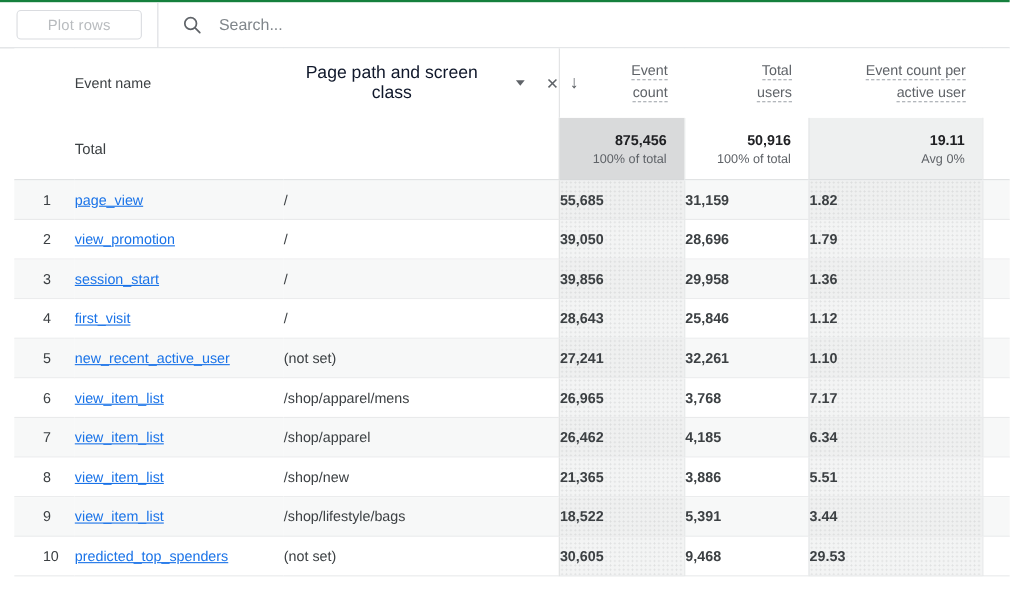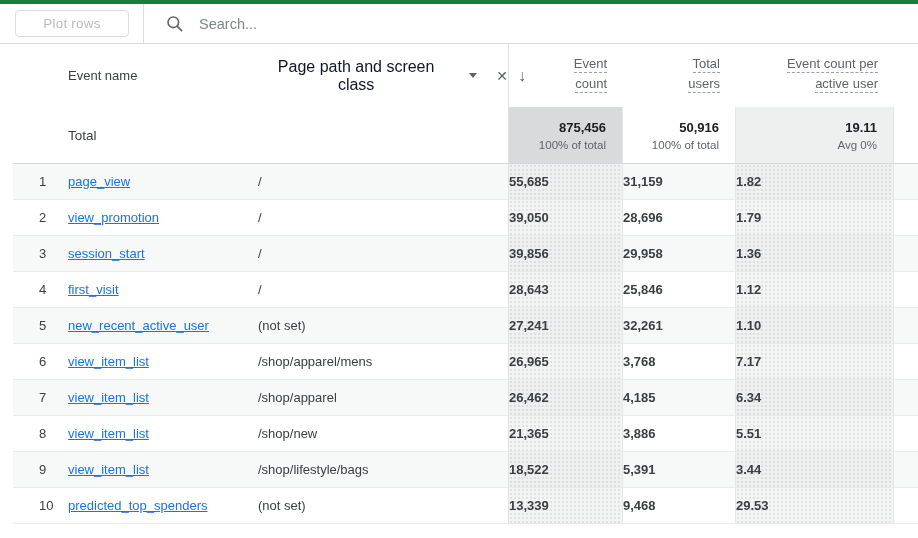--- a/index.html
+++ b/index.html
@@ -5,21 +5,21 @@
   html,body { margin:0; padding:0; }
   body {
     width:918px; height:538px; overflow:hidden;
     background:#fff;
     font-family:"Liberation Sans","DejaVu Sans",sans-serif;
     -webkit-font-smoothing:antialiased;
   }
   
   .toolbar {
     height:44px; box-sizing:border-box;
-    border-top:4px solid #15803d;
+    border-top:2px solid #15803d;
     border-bottom:1px solid #d9dcde;
     display:flex; align-items:center;
   }
   .plot-rows-btn {
     margin-left:15px; width:114px; height:27px; box-sizing:border-box;
     border:1px solid #dadce0; border-radius:4px; background:#fff;
     color:#b9bcbf; font-size:13.5px; letter-spacing:.2px;
     display:flex; align-items:center; justify-content:center;
     cursor:default;
   }
@@ -267,19 +267,19 @@
     <td class="c-metric sep-light">5,391</td>
     <td class="c-metric m-tint dots sep-light">3.44</td>
     <td class="sep-light"></td>
   </tr>
       <tr class="even">
     <td class="c-num">10</td>
     <td>
       <a class="event-link">predicted_top_spenders</a>
     </td>
     <td>(not set)</td>
-    <td class="c-metric m-tint dots sep-strong">13,339</td>
+    <td class="c-metric m-tint dots sep-strong">30,605</td>
     <td class="c-metric sep-light">9,468</td>
     <td class="c-metric m-tint dots sep-light">29.53</td>
     <td class="sep-light"></td>
   </tr>
     </tbody>
 </table>
 
 </body></html>

